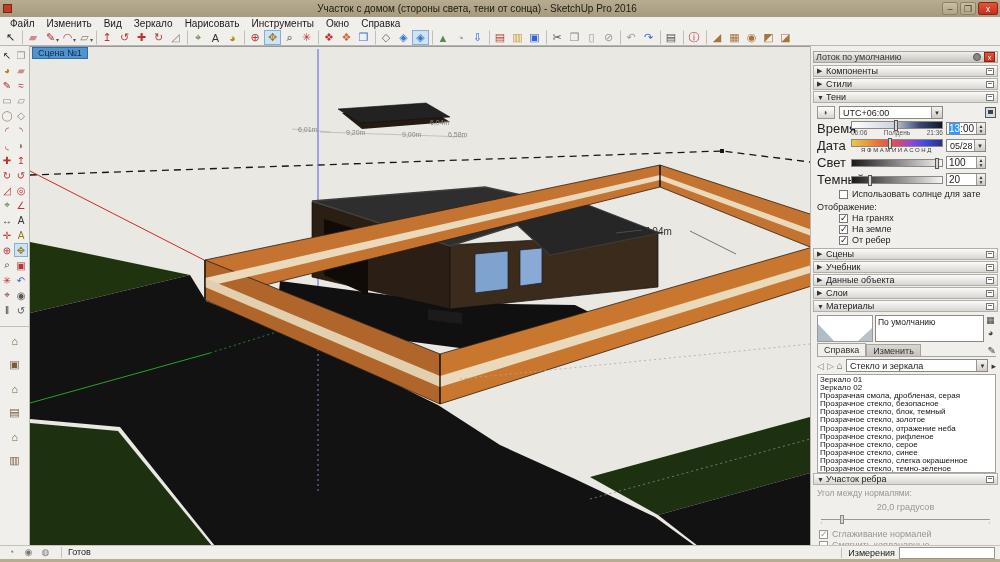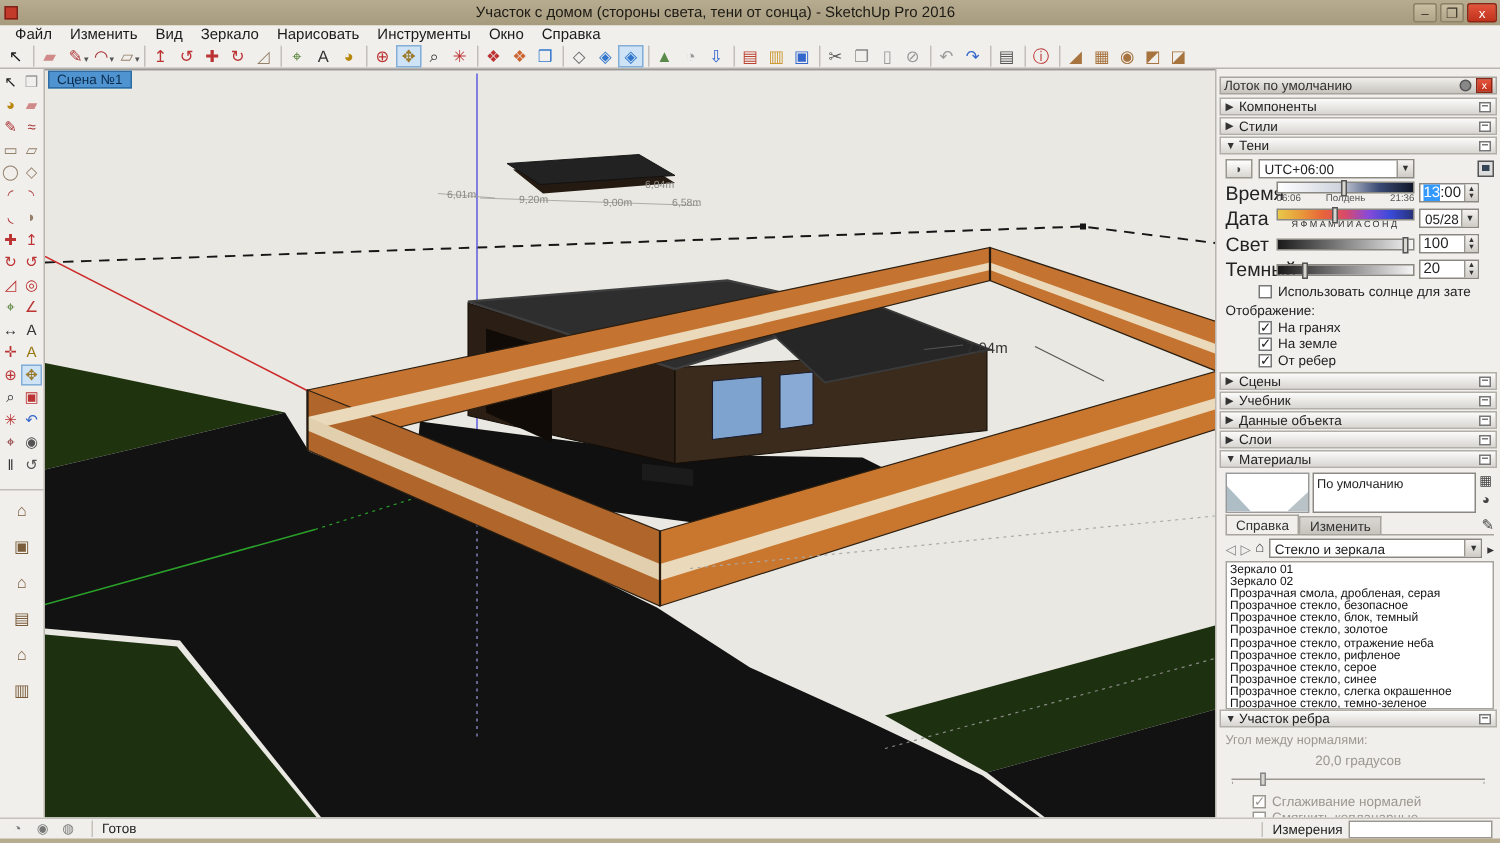--- a/index.html
+++ b/index.html
@@ -111,21 +111,21 @@
   .mlist { height:99px; background:#fff; border:1px solid #a7a49e; margin-top:2px; overflow:hidden; padding:1px 0 0 2px;}
   .mitem { font-size:8px; line-height:8.1px; color:#111; white-space:nowrap; }
 
   .softbody { padding:2px 4px; color:#9a978f; }
   .softbody .ang { font-size:8.5px; }
   .angval { text-align:center; font-size:9px; margin:4px 0 3px; }
   .softslider { position:relative; height:10px; margin:0 4px 4px; }
   .softslider .line { position:absolute; left:0; right:0; top:4px; height:1px; background:#9a978f; }
   .softslider .st { position:absolute; left:11%; top:0; width:4px; height:9px; background:#d8d6d0; border:1px solid #888; }
   .softslider .end { position:absolute; top:6px; font-size:7px; }
-  .softcb { margin-left:18px; }
+  .softcb { margin-left:2px; }
   .softcb .cb { border-color:#9a978f; }
   .softcb .cb.checked::after{ color:#9a978f; }
 
   
   .statusbar { position:absolute; left:0; top:545px; width:1000px; height:14px;
     background:#f0efec; border-top:1px solid #c5c2bc; display:flex; align-items:center; font-size:9px; }
   .sico { width:11px; height:11px; border-radius:50%; margin-left:6px; color:#777; font-size:9px;
     line-height:11px; text-align:center; }
   .ready { margin-left:10px; color:#222; border-left:1px solid #c5c2bc; padding-left:6px; height:11px; line-height:11px;}
   .measure { margin-left:auto; display:flex; align-items:center; gap:4px; margin-right:5px; }

